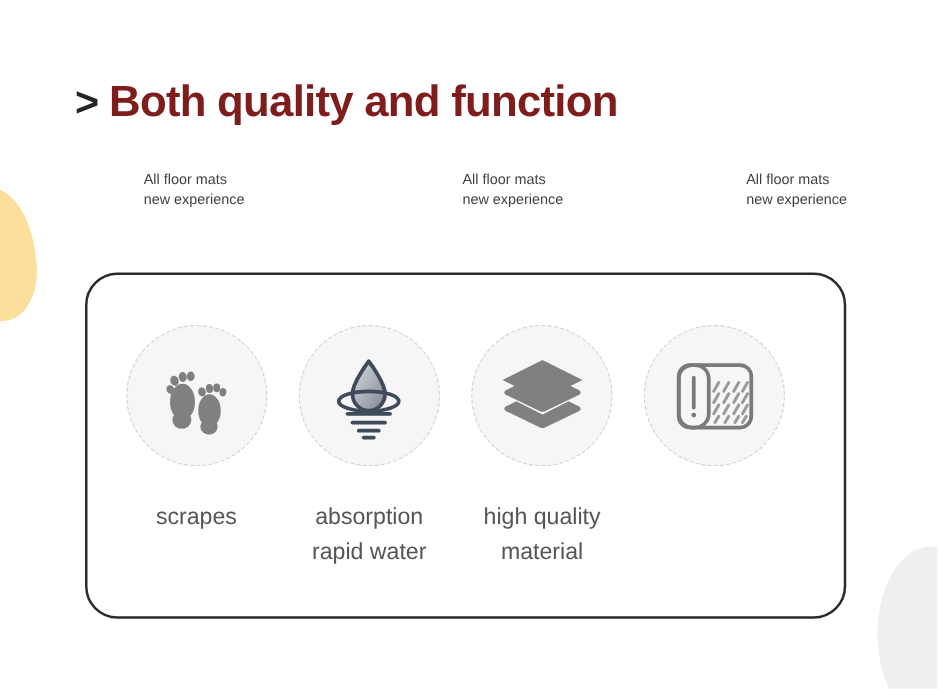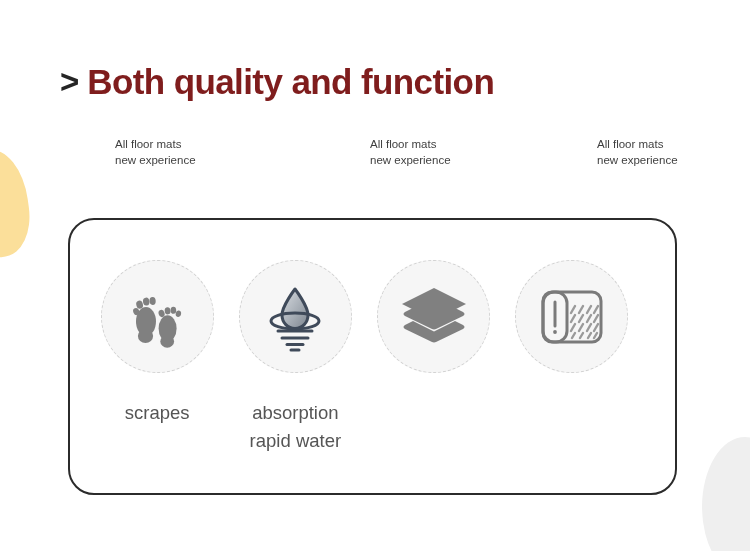--- a/index.html
+++ b/index.html
@@ -229,20 +229,22 @@
         <div class="icon-circle">
           <svg width="72" height="66" viewBox="0 0 72 66">
             <g fill="#808080">
               <path d="M36 4 L68 20 L36 36 L4 20 Z" rx="3"></path>
               <path d="M7 28 L15 24 L36 34.5 L57 24 L65 28 C67 29 67 31 65 32 L38 45 C37 45.6 35 45.6 34 45 L7 32 C5 31 5 29 7 28 Z"></path>
               <path d="M7 41 L15 37 L36 47.5 L57 37 L65 41 C67 42 67 44 65 45 L38 58 C37 58.6 35 58.6 34 58 L7 45 C5 44 5 42 7 41 Z"></path>
             </g>
           </svg>
         </div>
         <div class="feature-label">
+          <span class="lbl-line">high quality</span>
+          <span class="lbl-line">material</span>
         </div>
       </div>
 
       <div class="feature-item">
         <div class="icon-circle">
           <svg width="70" height="62" viewBox="0 0 70 62">
             <rect x="6" y="6" width="58" height="50" rx="9" ry="9" fill="none" stroke="#7a7a7a" stroke-width="3"></rect>
             <rect x="6" y="6" width="24" height="50" rx="11" ry="11" fill="none" stroke="#7a7a7a" stroke-width="3"></rect>
             <path d="M18 16 V40" stroke="#7a7a7a" stroke-width="3" stroke-linecap="round"></path>
             <circle cx="18" cy="46" r="1.9" fill="#7a7a7a"></circle>

